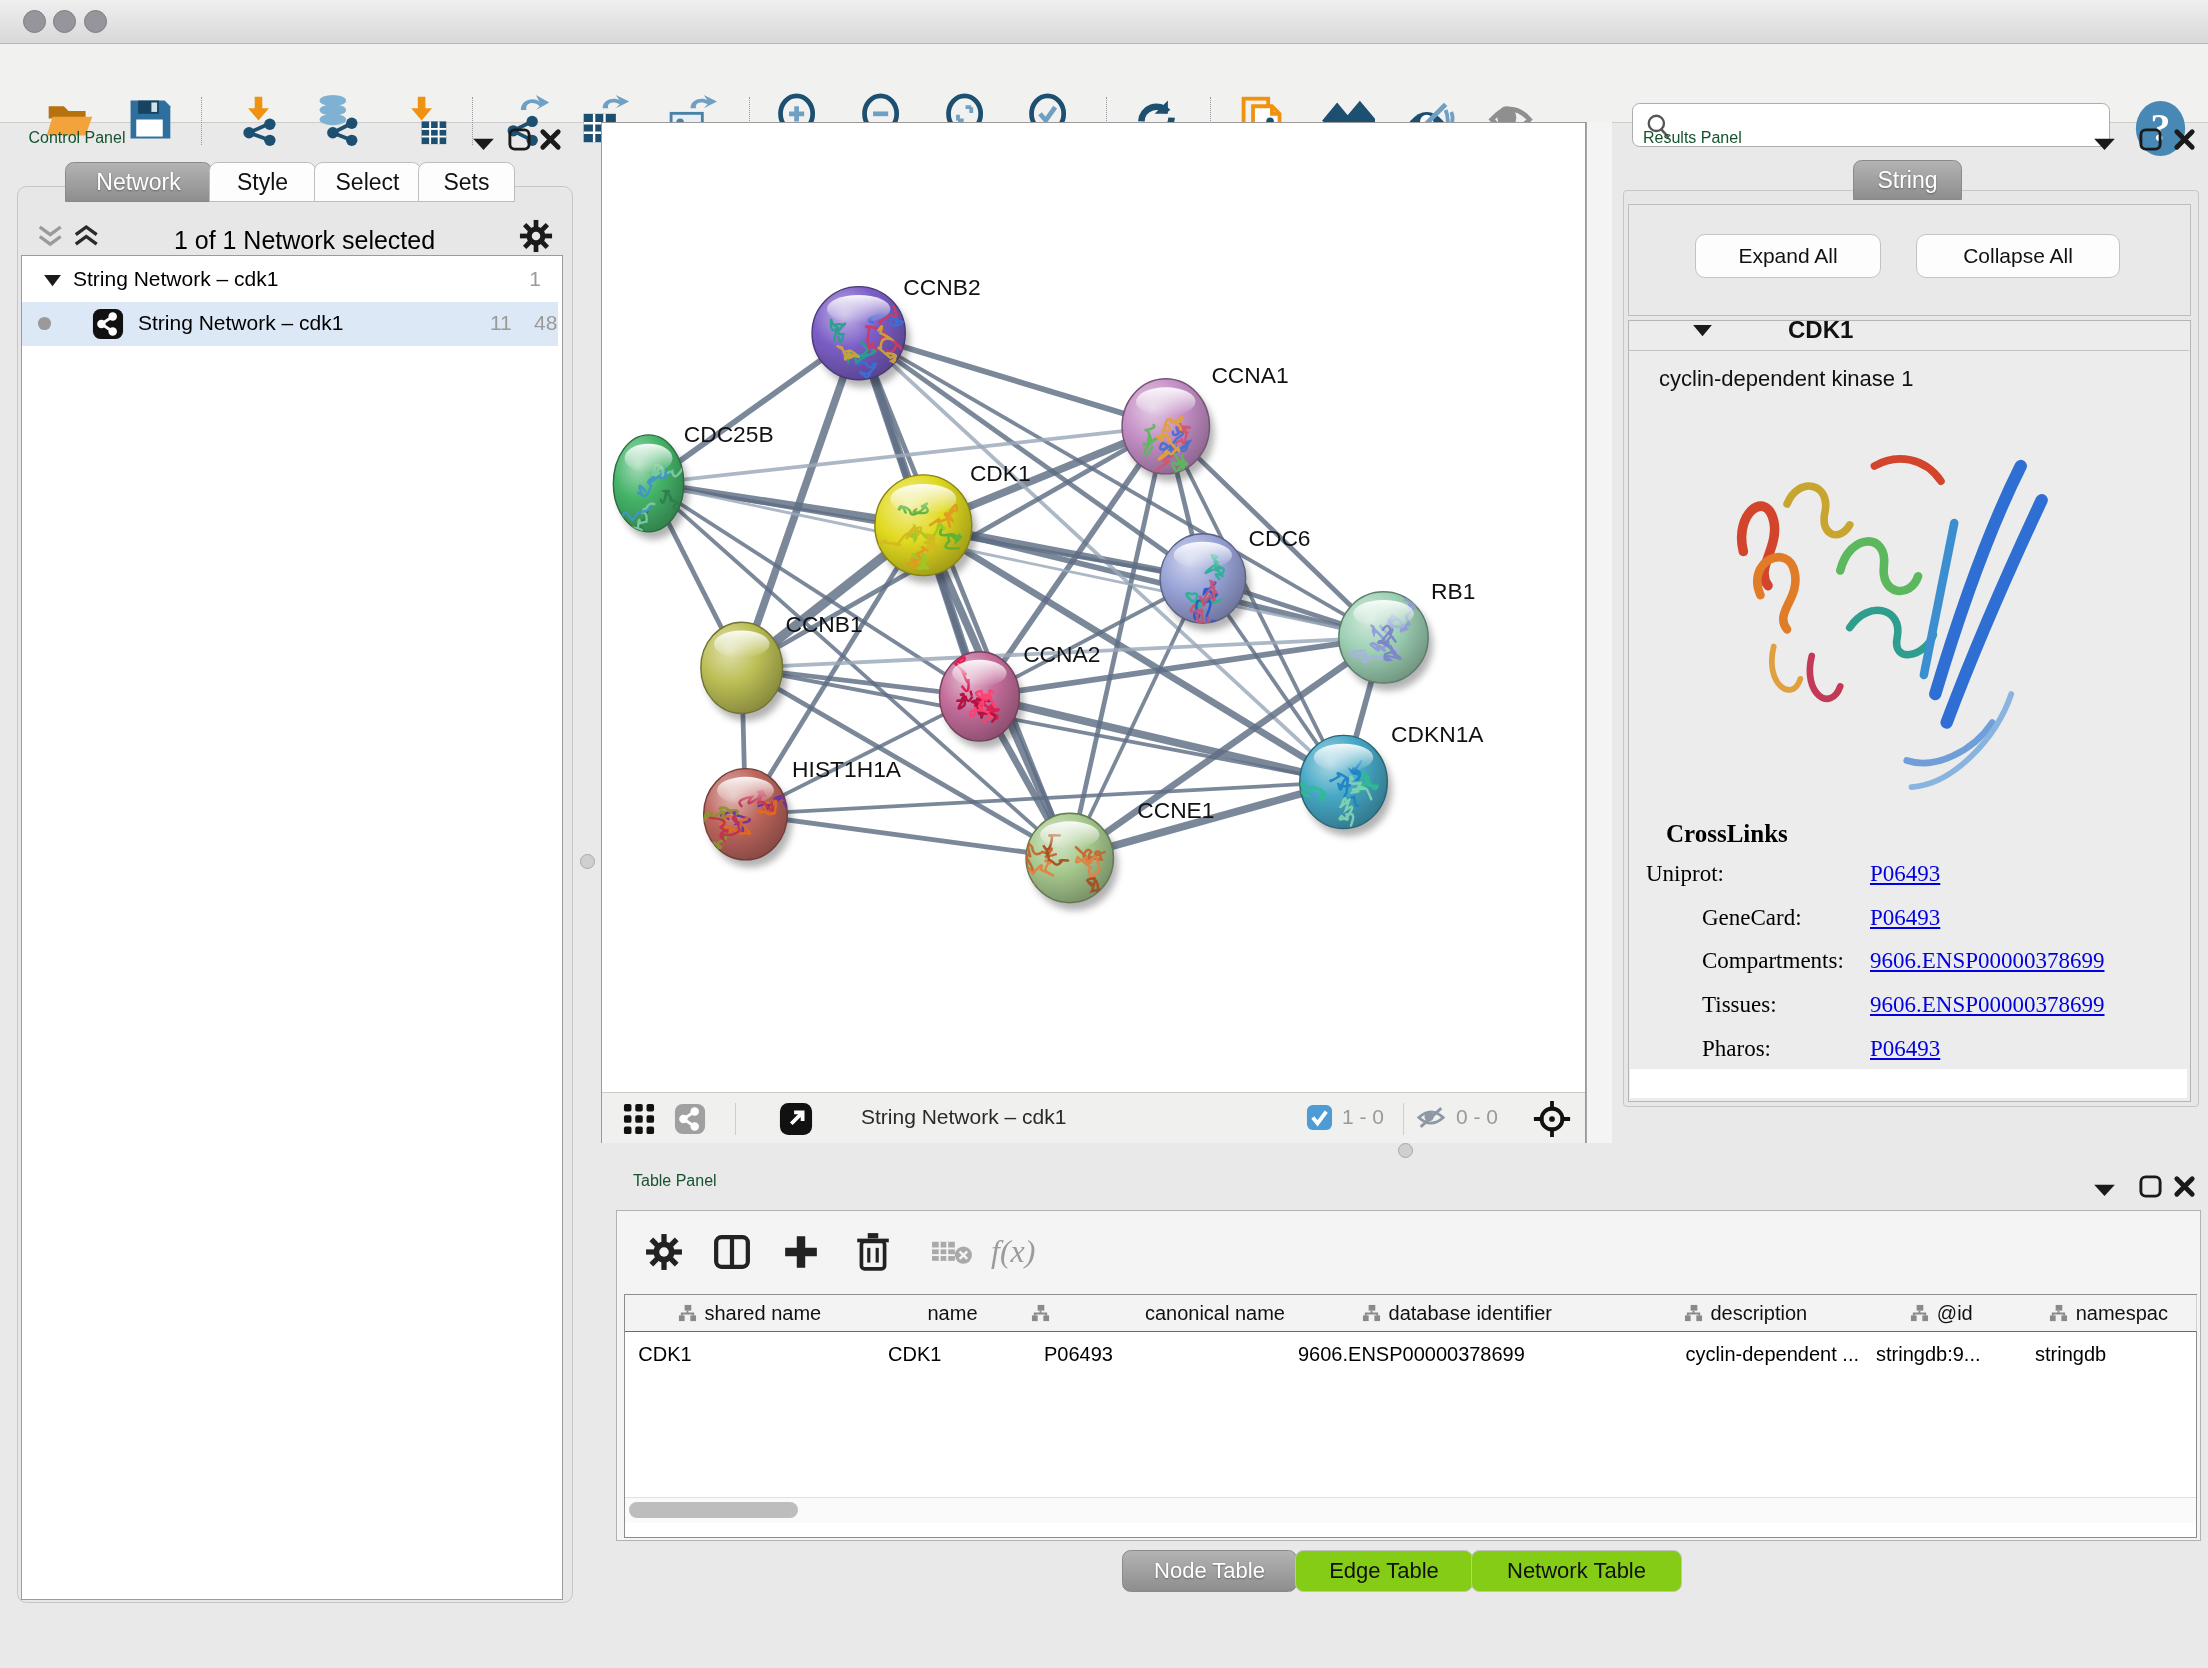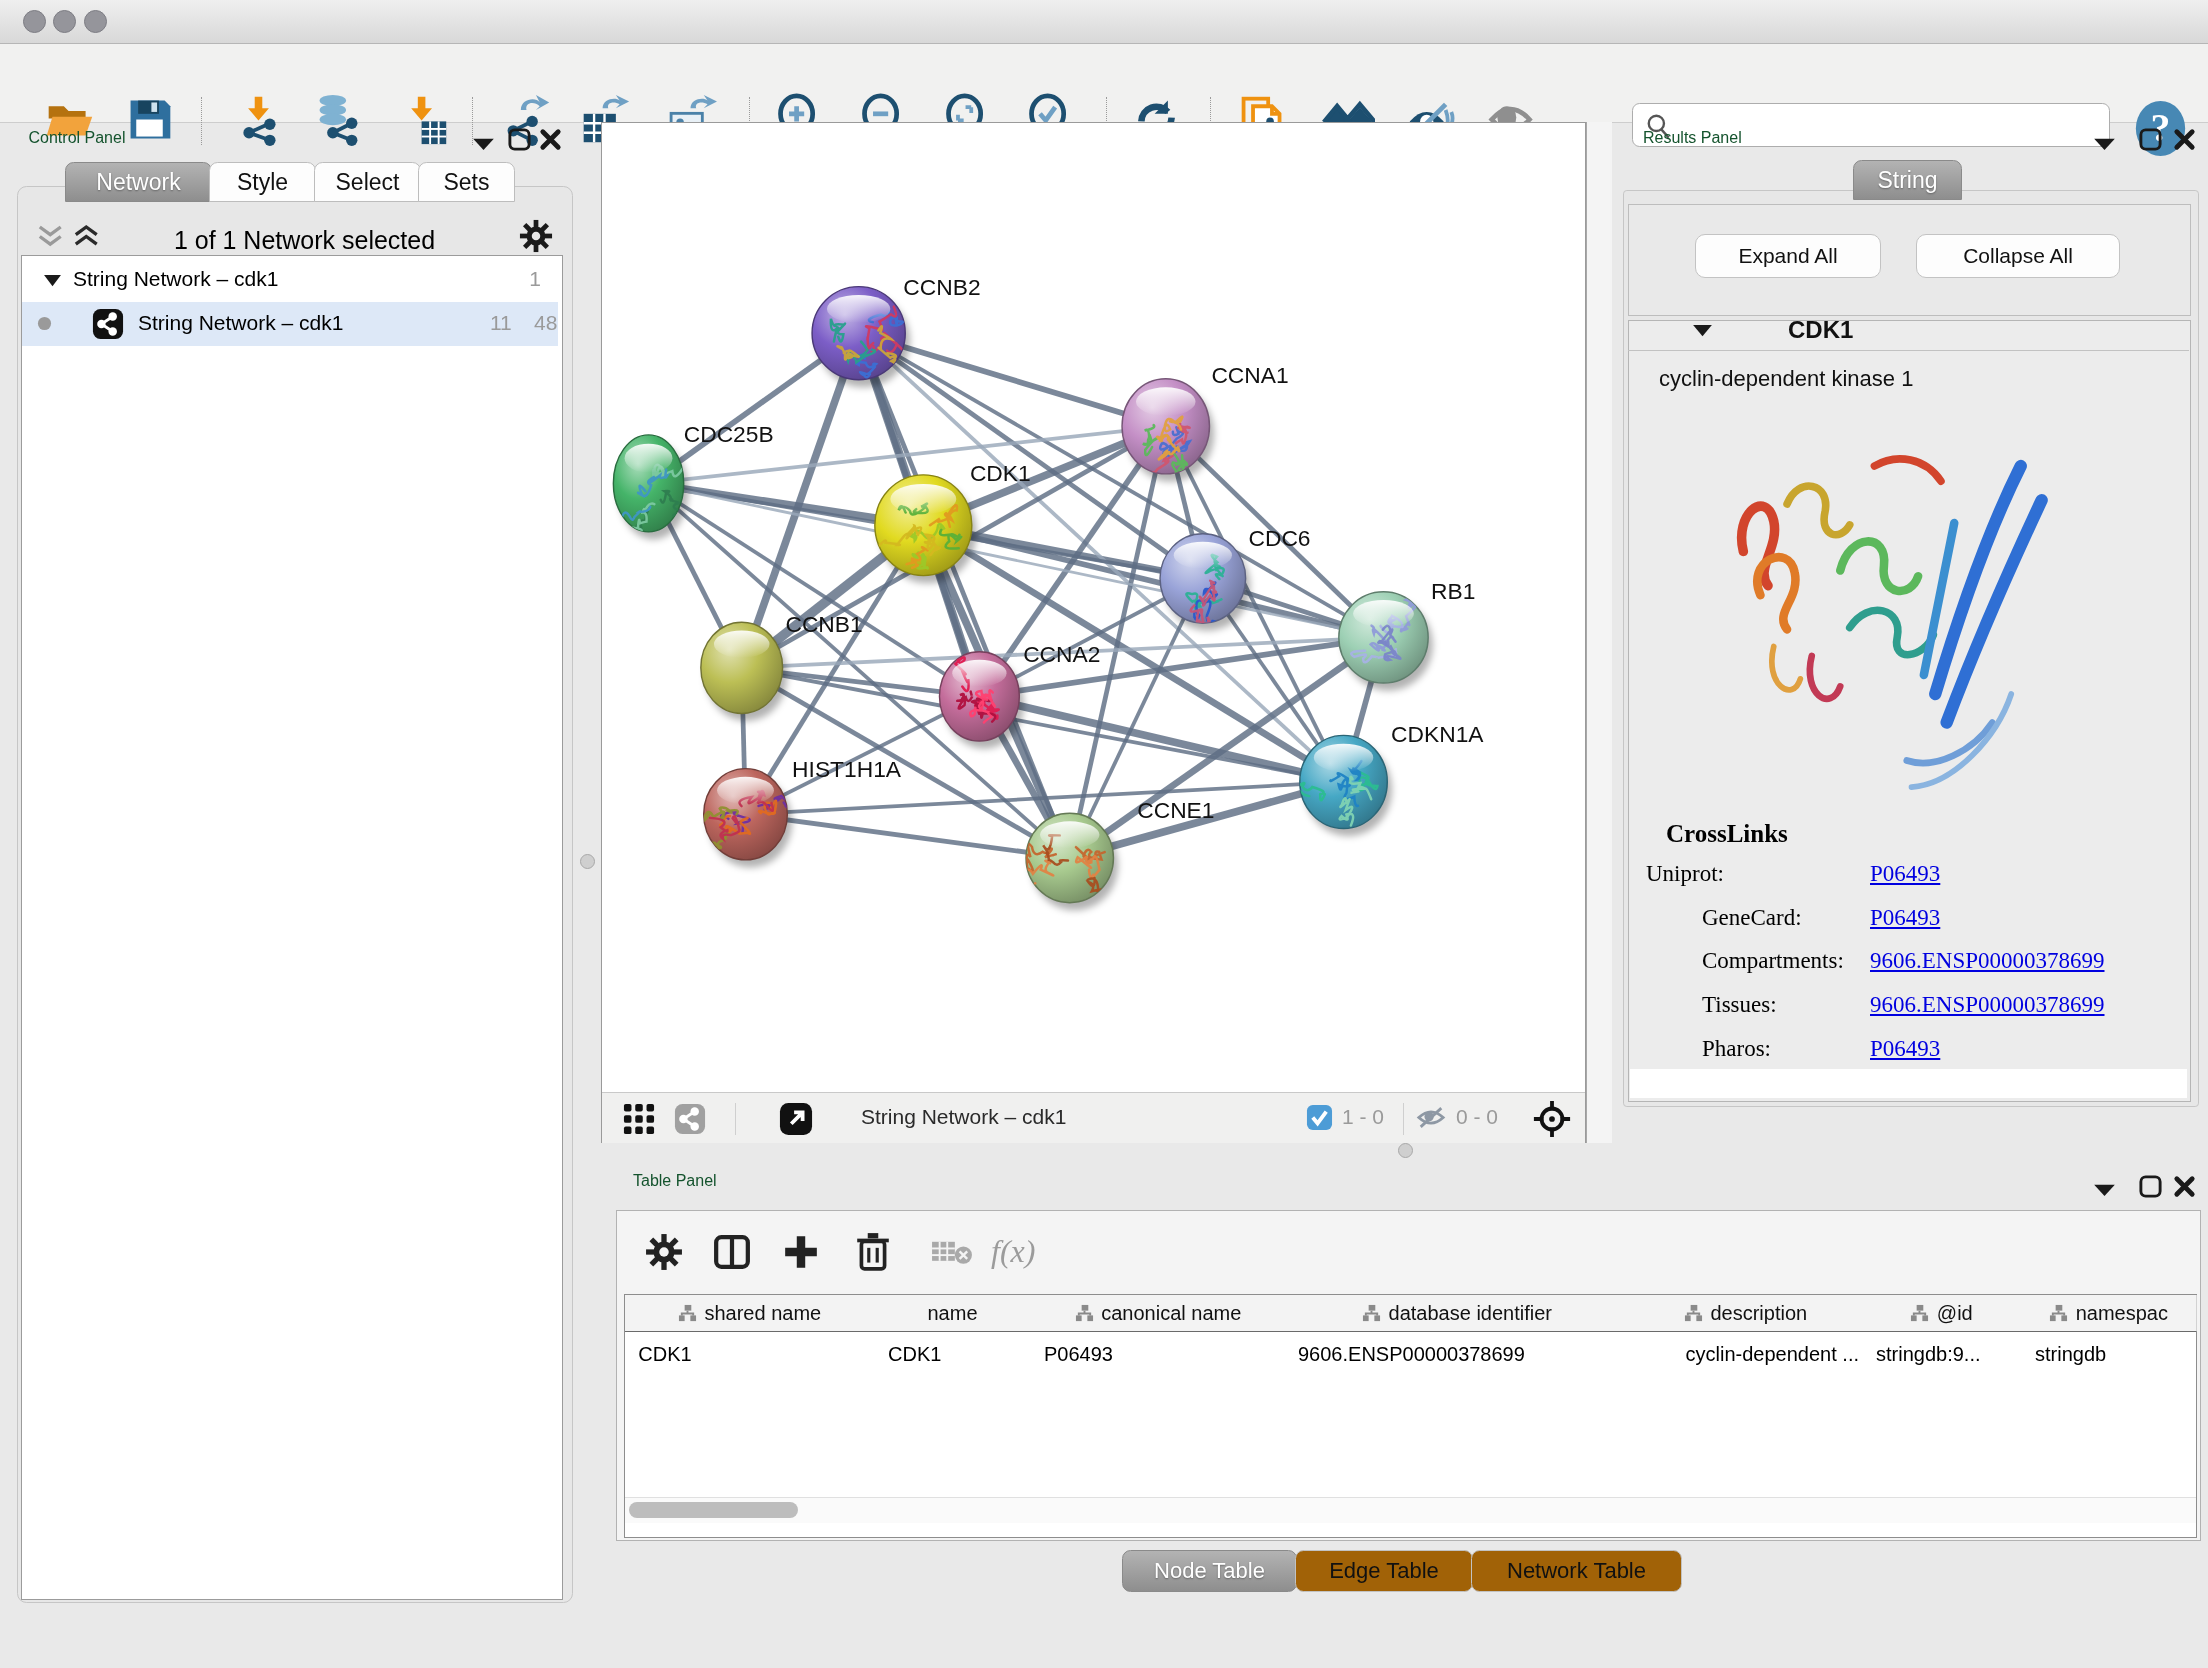--- a/index.html
+++ b/index.html
@@ -9,21 +9,21 @@
   .tl{width:21px;height:21px;border-radius:50%;background:#95959b;border:1px solid #7d7d84;top:9.5px;}
   .title{width:100%;text-align:center;top:8.6px;font-size:20px;color:#3c3c3c;}
   .toolbar{left:0;top:44px;width:2208px;height:78px;background:#f1f1f0;border-bottom:1px solid #cdcdcd;}
   .tbtn{position:absolute;top:49px;width:53px;height:53px;background:transparent;border:none;padding:0;cursor:pointer;}
   .tsep{position:absolute;top:53px;width:0;height:48px;border-left:1.9px dotted #9a9a9a;}
   .searchwrap{left:1632px;top:59px;width:476px;height:42px;background:#fff;border:1px solid #adadad;border-radius:7.6px;}
   .searchwrap input{position:absolute;left:46px;top:3.8px;width:418px;height:30px;border:none;outline:none;font-size:19px;background:transparent;}
   .panel-title{font-size:16px;color:#14532d;}
   .ptab{position:absolute;height:38px;border:1px solid #bdbdbd;background:#fdfdfd;border-radius:8.6px 8.6px 0 0;color:#111;font-size:23px;text-align:center;line-height:38px;cursor:pointer;}
   .ptab.active{background:linear-gradient(#b3b3b3,#8e8e8e);color:#fff;border-color:#8a8a8a;text-shadow:0 1px 1.9px rgba(0,0,0,.35);}
-  .btab{position:absolute;height:40px;border:1px solid #c2c2c2;background:#a16207;border-radius:8.6px;color:#111;font-size:22px;text-align:center;line-height:40px;cursor:pointer;}
+  .btab{position:absolute;height:40px;border:1px solid #c2c2c2;background:#84cc16;border-radius:8.6px;color:#111;font-size:22px;text-align:center;line-height:40px;cursor:pointer;}
   .btab.active{background:linear-gradient(#b3b3b3,#8e8e8e);color:#fff;border-color:#8a8a8a;text-shadow:0 1px 1.9px rgba(0,0,0,.35);}
   .container{background:#e7e7e7;border:1px solid #c6c6c6;border-radius:9.5px;}
   .whitebox{background:#fff;border:1.9px solid #9b9b9b;}
   .row-sel{background:#dde8f7;}
   .count{color:#9a9a9a;}
   .netbar{background:#f0f0ef;border-top:1px solid #c9c9c9;}
   .vline{width:0;height:32px;border-left:1px solid #cfcfcf;position:absolute;top:9.5px;}
   .button{background:#fdfdfd;border:1px solid #c3c3c3;border-radius:10px;font-size:21px;color:#111;text-align:center;cursor:pointer;}
   .serif{font-family:"Liberation Serif","DejaVu Serif",serif;}
   .link{color:#0000e0;text-decoration:underline;cursor:pointer;}
@@ -770,21 +770,21 @@
             <rect x="7" y="1" width="7" height="6" fill="#8a8a8a"></rect>
             <rect x="1" y="12" width="6" height="6" fill="#8a8a8a"></rect>
             <rect x="13" y="12" width="6" height="6" fill="#8a8a8a"></rect>
             <path d="M10 7 v3 M4 12 v-2 h12 v2" stroke="#8a8a8a" stroke-width="2" fill="none"></path>
           </svg>
           <span>shared name</span>
         </div>
         <div class="hdrcell" style="left: 249px; width: 157px;">
           <span>name</span>
         </div>
-        <div class="hdrcell" style="left: 406px; width: 254px;">
+        <div class="hdrcell" style="left: 406px; width: 254px; justify-content: space-between;">
           <svg width="19" height="19" viewBox="0 0 20 20">
             <rect x="7" y="1" width="7" height="6" fill="#8a8a8a"></rect>
             <rect x="1" y="12" width="6" height="6" fill="#8a8a8a"></rect>
             <rect x="13" y="12" width="6" height="6" fill="#8a8a8a"></rect>
             <path d="M10 7 v3 M4 12 v-2 h12 v2" stroke="#8a8a8a" stroke-width="2" fill="none"></path>
           </svg>
           <span>canonical name</span>
         </div>
         <div class="hdrcell" style="left: 660px; width: 344px;">
           <svg width="19" height="19" viewBox="0 0 20 20">

